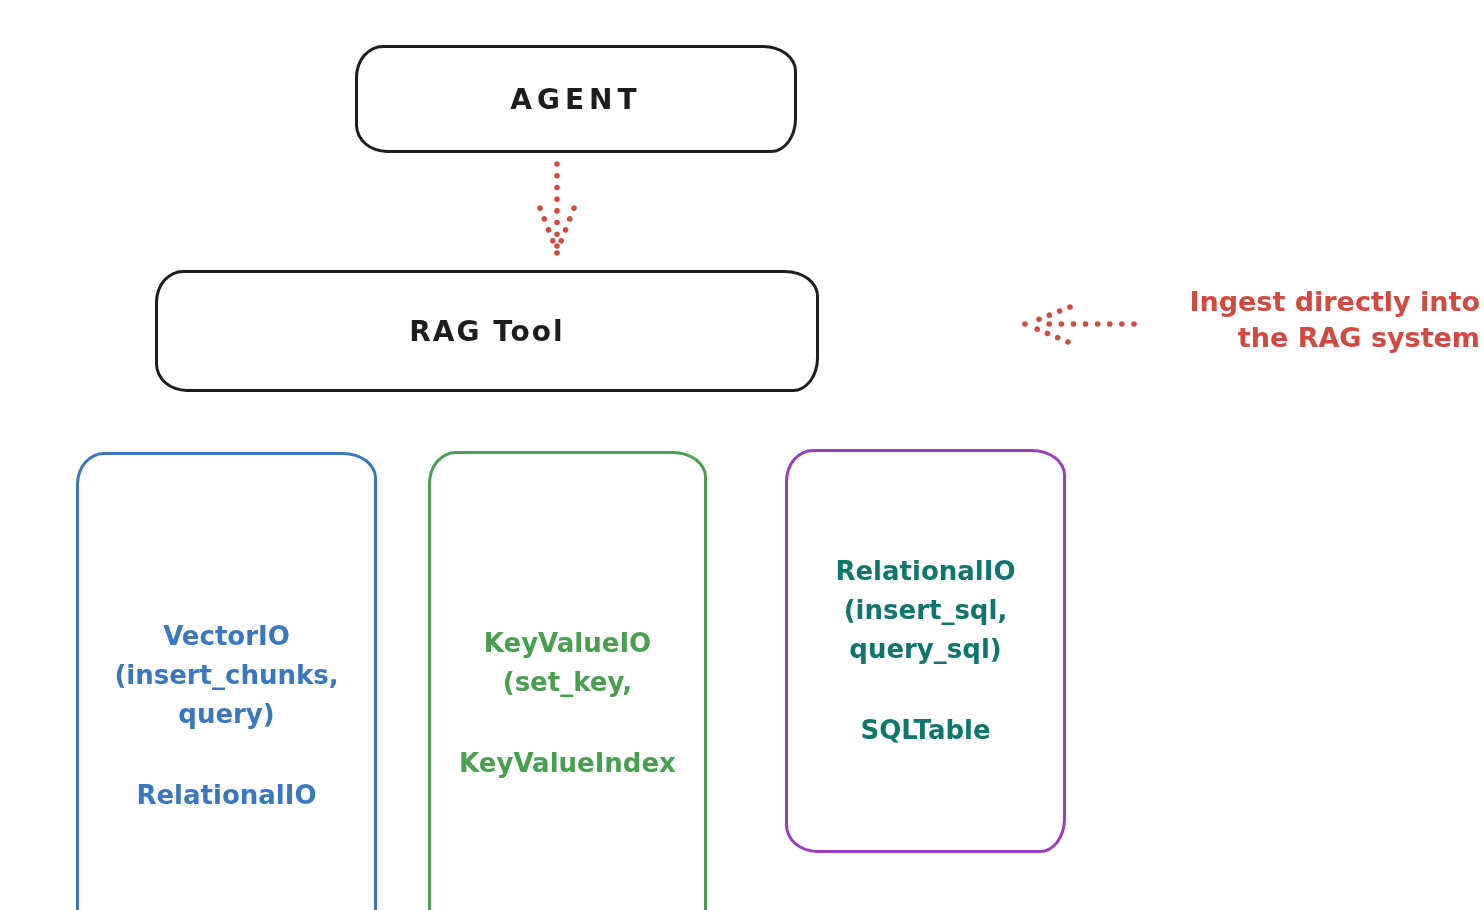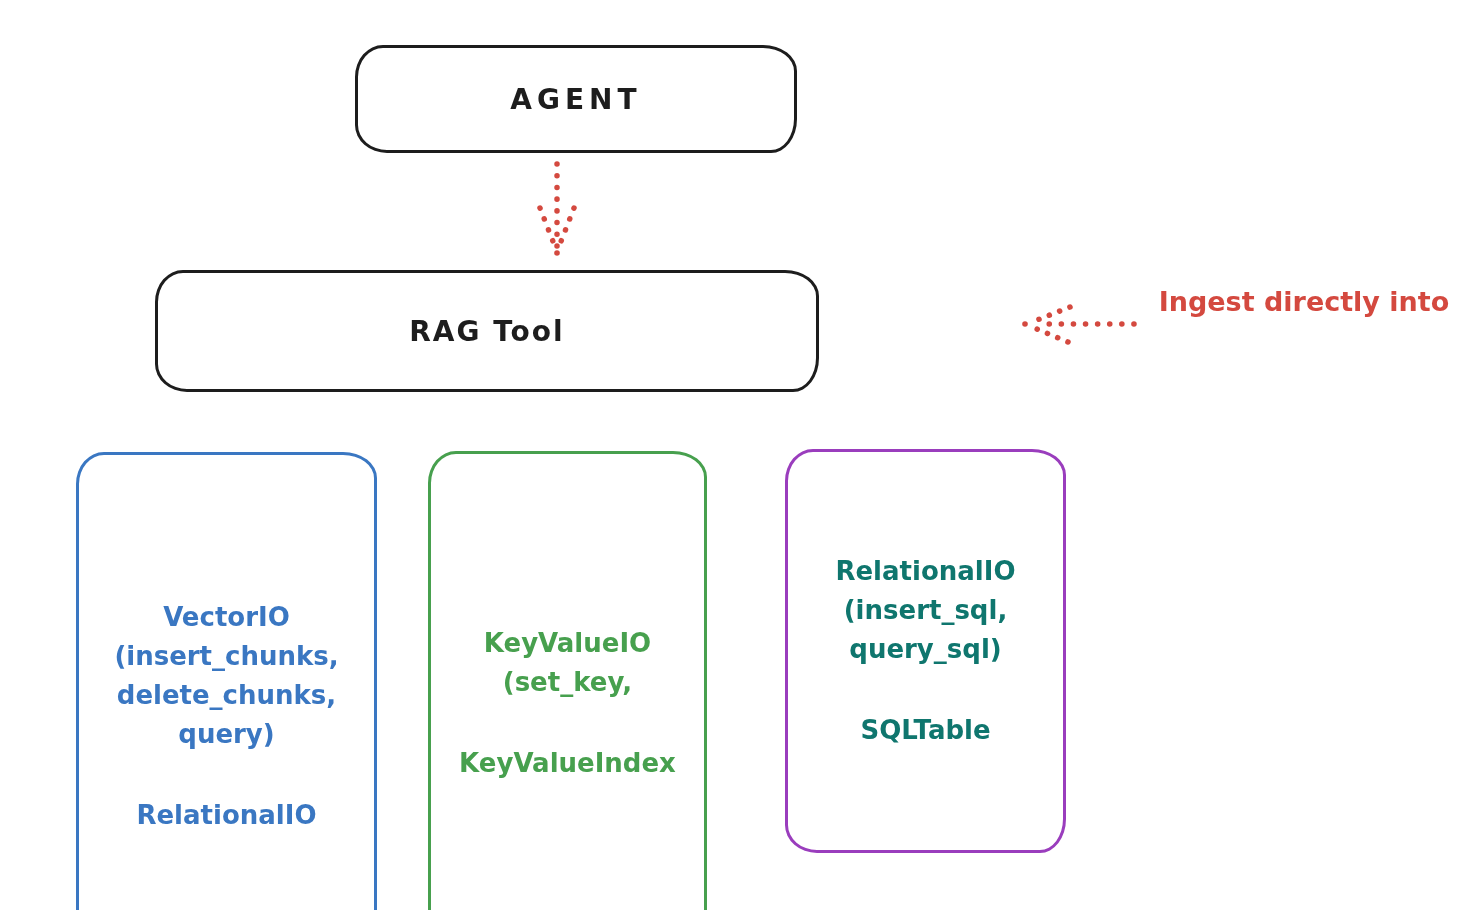--- a/index.html
+++ b/index.html
@@ -52,21 +52,21 @@
 
   .arrow-svg { position: absolute; }
   #arrow-down { left: 515px; top: 158px; }
   #arrow-left { left: 1012px; top: 296px; }
 
   #annotation {
     position: absolute;
     left: 1128px;
     top: 284px;
     width: 352px;
-    text-align: center;
+    text-align: right;
     font-size: 27px;
     font-weight: 700;
     line-height: 36px;
     color: #d4493f;
   }
 </style>
 </head>
 <body>
 
 <div id="canvas">
@@ -88,26 +88,26 @@
 
   <svg id="arrow-left" class="arrow-svg" width="128" height="56" viewBox="0 0 128 56">
     <line x1="122" y1="28" x2="32" y2="28" stroke="#d4493f" stroke-width="5.5" stroke-linecap="round" stroke-dasharray="0.1 12"></line>
     <line x1="58" y1="11" x2="20" y2="26" stroke="#d4493f" stroke-width="5.5" stroke-linecap="round" stroke-dasharray="0.1 11"></line>
     <line x1="56" y1="46" x2="20" y2="31" stroke="#d4493f" stroke-width="5.5" stroke-linecap="round" stroke-dasharray="0.1 11"></line>
     <circle cx="13" cy="28" r="2.8" fill="#d4493f"></circle>
   </svg>
 
   <div id="annotation">
     <div>Ingest directly into</div>
+    <div>the RAG system</div>
   </div>
 
   <div id="vector-box" class="sketch-box backend-box">
     <div>VectorIO</div>
     <div>(insert_chunks,</div>
-    <div>delete_chunks,</div>
     <div>query)</div>
     <div class="backend-gap"></div>
     <div>RelationalIO</div>
   </div>
 
   <div id="keyvalue-box" class="sketch-box backend-box">
     <div>KeyValueIO</div>
     <div>(set_key,</div>
     <div class="backend-gap"></div>
     <div>KeyValueIndex</div>

